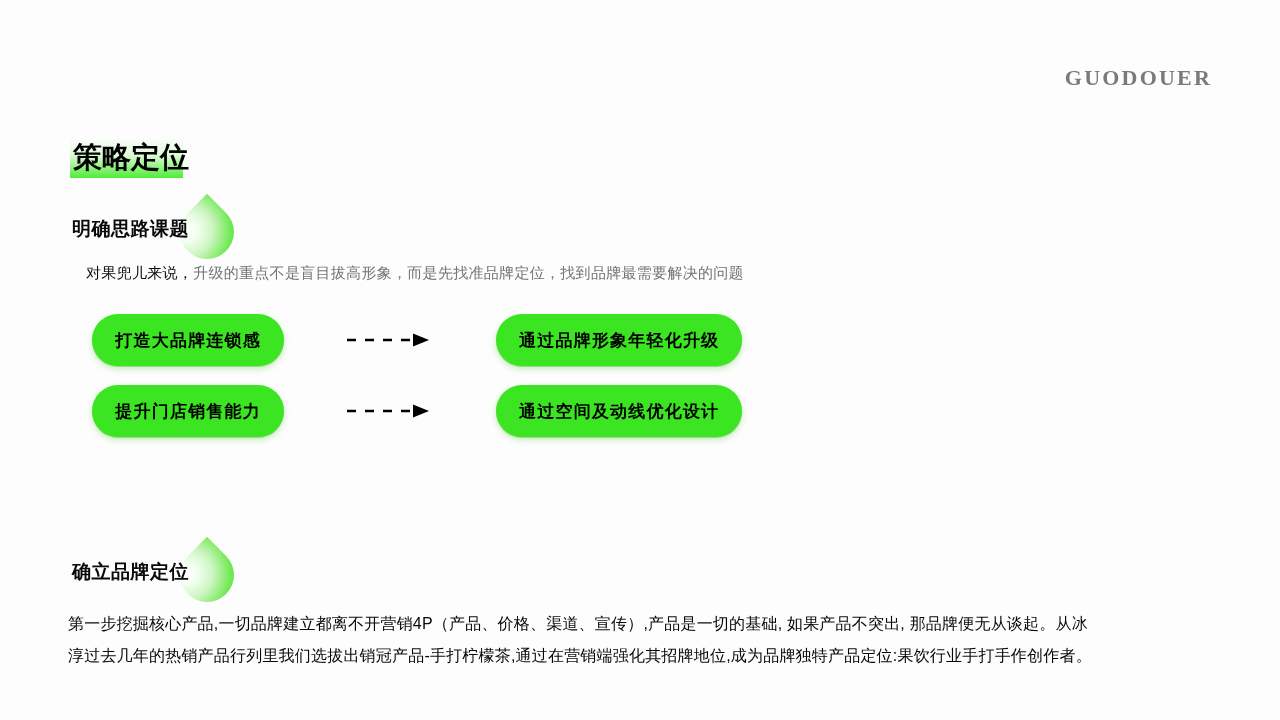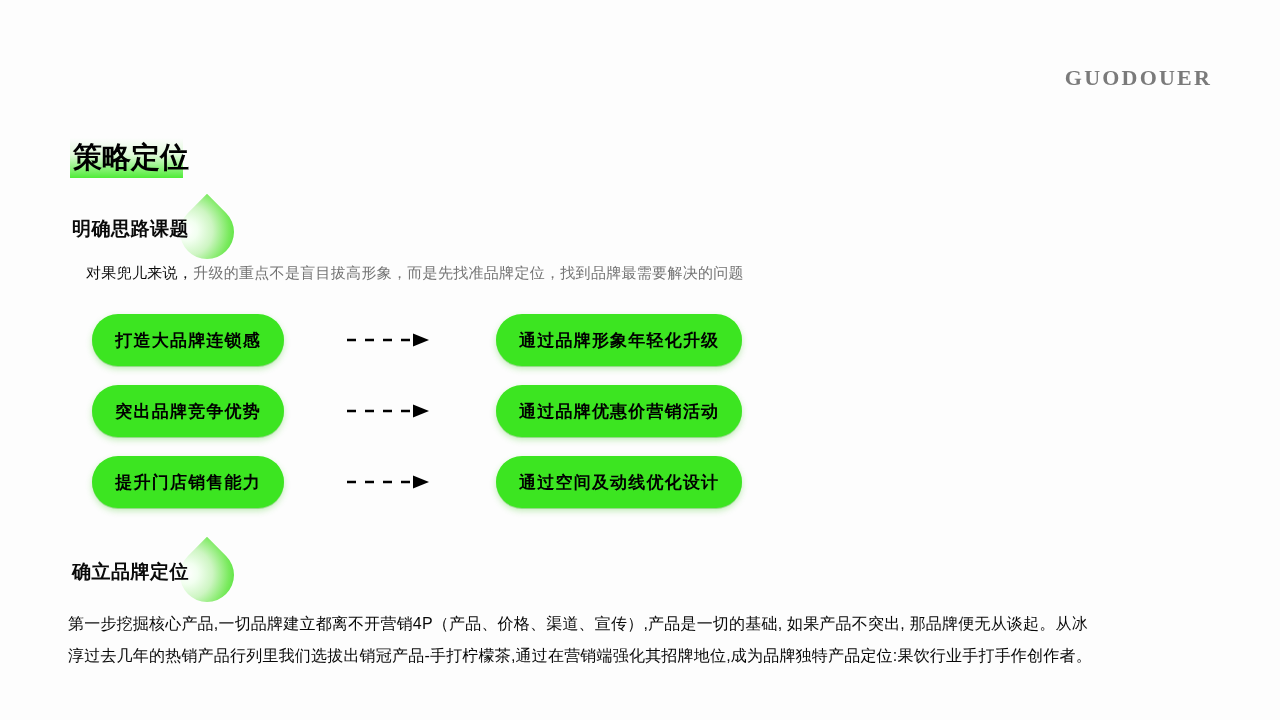--- a/index.html
+++ b/index.html
@@ -201,30 +201,20 @@
       <div class="pill left">打造大品牌连锁感</div>
       <div class="connector">
         <svg width="90" height="16" viewBox="0 0 90 16" aria-hidden="true">
           <line x1="2" y1="8" x2="66" y2="8" stroke="#000" stroke-width="2.6" stroke-dasharray="9 9" stroke-linecap="butt"></line>
           <path d="M68 1.5 L84 8 L68 14.5 Z" fill="#000"></path>
         </svg>
       </div>
       <div class="pill right">通过品牌形象年轻化升级</div>
     </div>
 
-    <div class="flow-row">
-      <div class="pill left">突出品牌竞争优势</div>
-      <div class="connector">
-        <svg width="90" height="16" viewBox="0 0 90 16" aria-hidden="true">
-          <line x1="2" y1="8" x2="66" y2="8" stroke="#000" stroke-width="2.6" stroke-dasharray="9 9" stroke-linecap="butt"></line>
-          <path d="M68 1.5 L84 8 L68 14.5 Z" fill="#000"></path>
-        </svg>
-      </div>
-      <div class="pill right">通过品牌优惠价营销活动</div>
-    </div>
 
     <div class="flow-row">
       <div class="pill left">提升门店销售能力</div>
       <div class="connector">
         <svg width="90" height="16" viewBox="0 0 90 16" aria-hidden="true">
           <line x1="2" y1="8" x2="66" y2="8" stroke="#000" stroke-width="2.6" stroke-dasharray="9 9" stroke-linecap="butt"></line>
           <path d="M68 1.5 L84 8 L68 14.5 Z" fill="#000"></path>
         </svg>
       </div>
       <div class="pill right">通过空间及动线优化设计</div>

